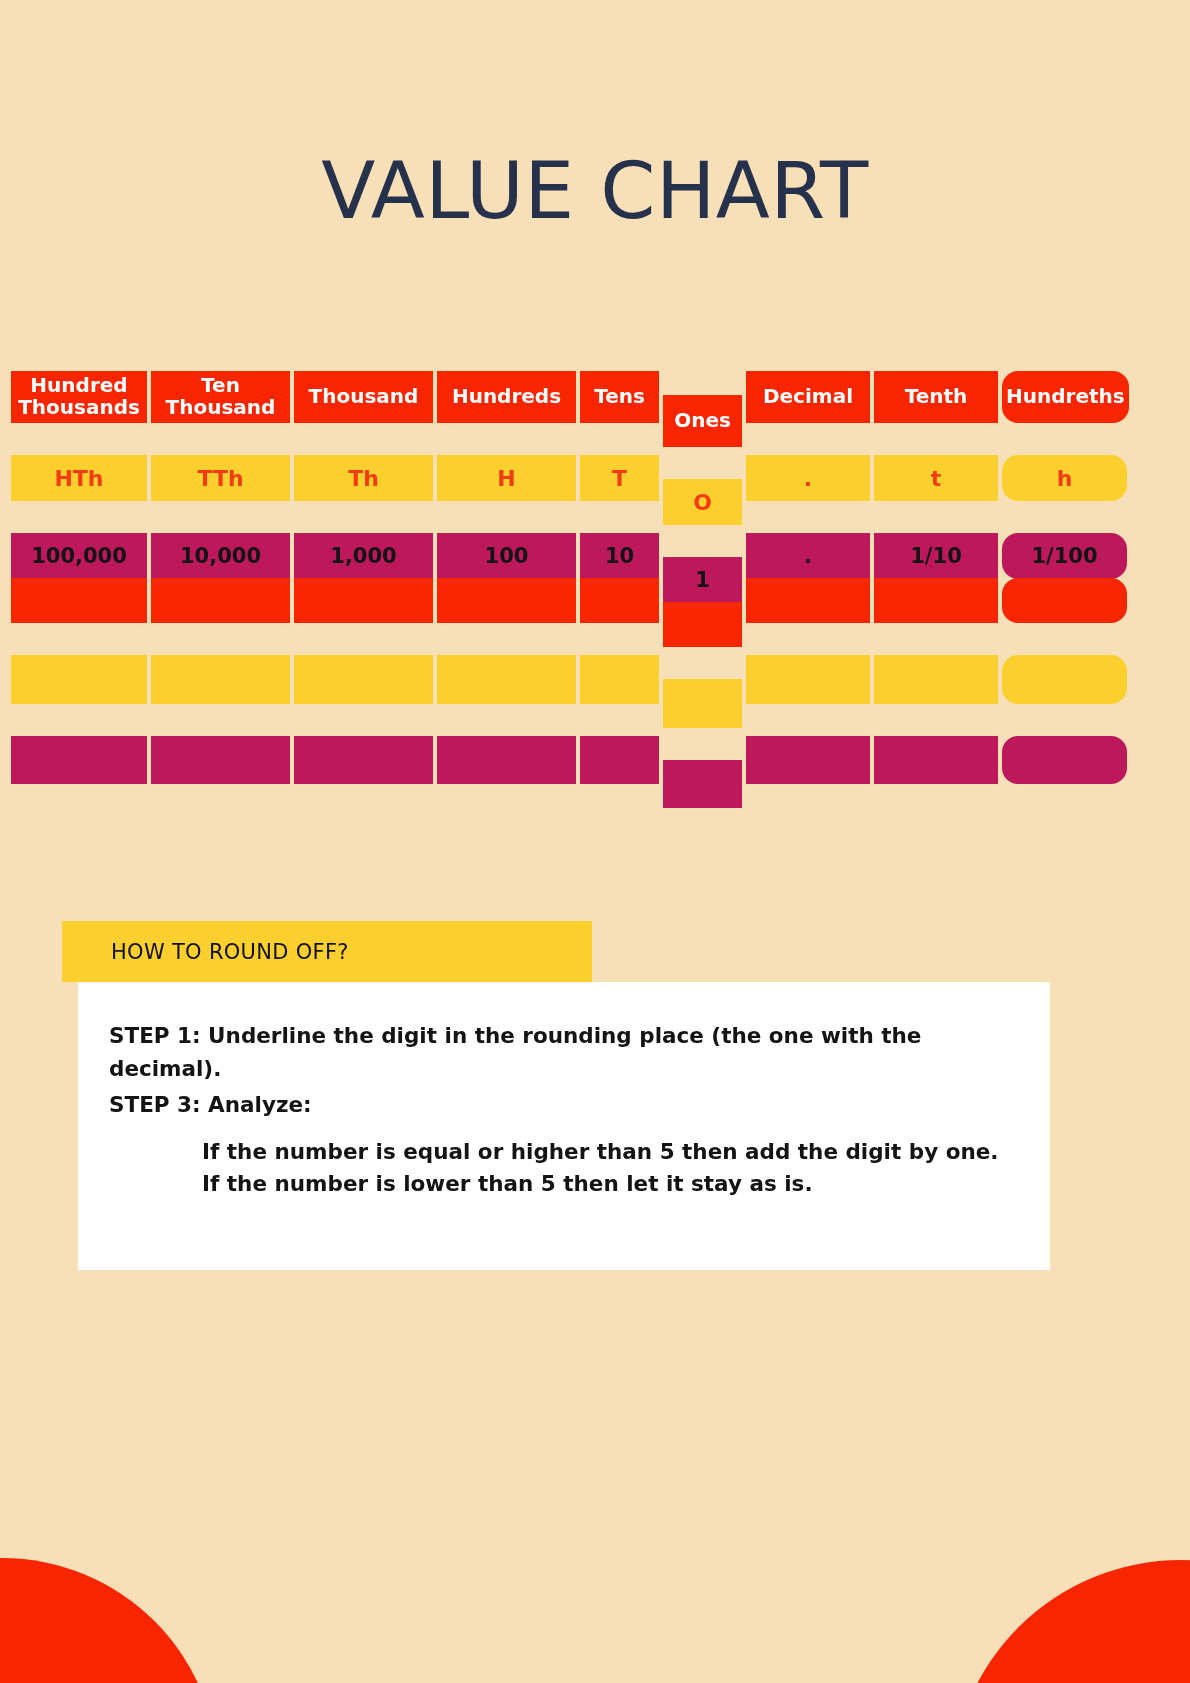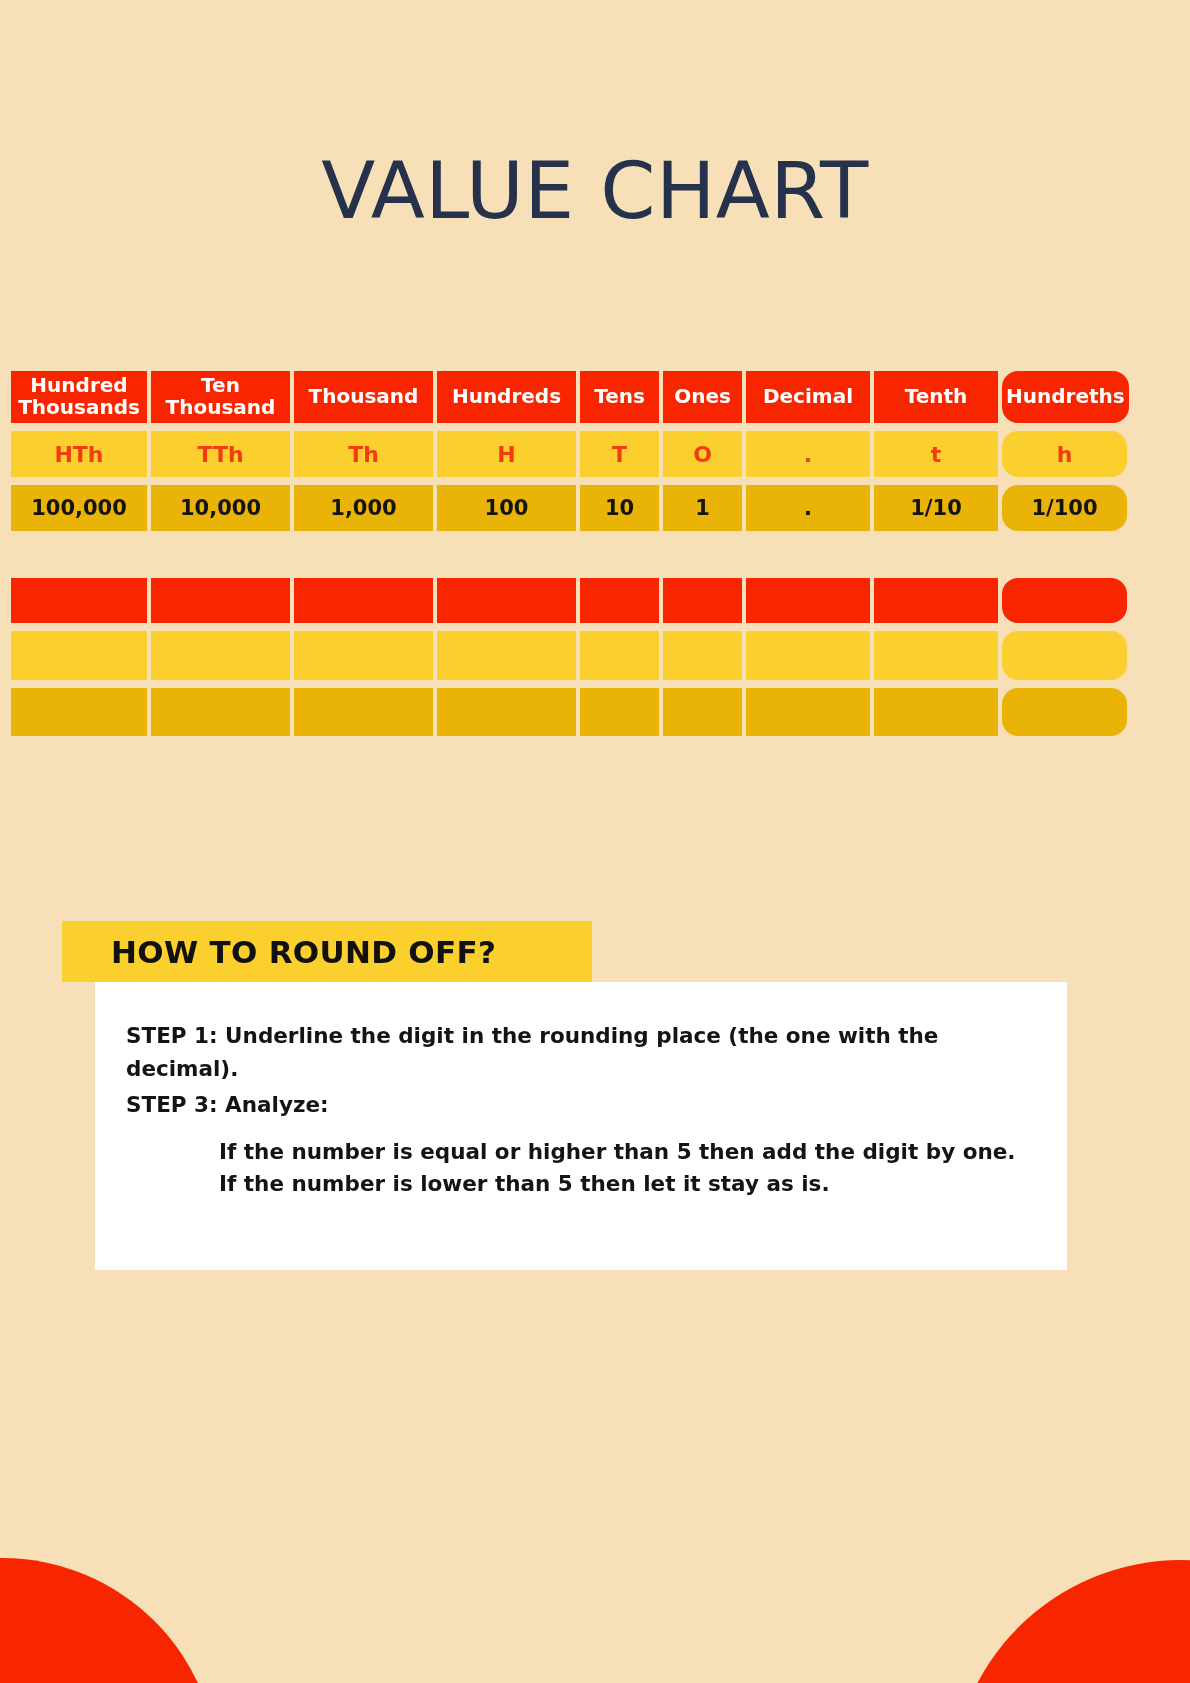--- a/index.html
+++ b/index.html
@@ -78,21 +78,21 @@
     justify-content: center;
     text-align: center;
   }
 
   
   .col-hth  { flex: 0 0 136px; }
   .col-tth  { flex: 0 0 139px; }
   .col-th   { flex: 0 0 139px; }
   .col-h    { flex: 0 0 139px; }
   .col-t    { flex: 0 0 79px;  }
-  .col-o    { flex: 0 0 79px;  }
+  .col-o    { flex: 0 0 79px; margin-top: 24px;  }
   .col-dec  { flex: 0 0 124px; }
   .col-tn   { flex: 0 0 124px; }
   .col-hdt  { flex: 0 0 125px; border-radius: 16px; }
 
   .row-name .pv-cell {
     background: #F72500;
     color: #FFFFFF;
     height: 52px;
     font-size: 20px;
     font-weight: 700;
@@ -102,21 +102,21 @@
   }
   .row-abbr .pv-cell {
     background: #FBD02E;
     color: #F23C10;
     height: 46px;
     font-size: 22px;
     font-weight: 700;
     font-family: "DejaVu Sans", sans-serif;
   }
   .row-val .pv-cell {
-    background: #eab308;
+    background: #be185d;
     color: #141414;
     height: 46px;
     font-size: 21px;
     font-weight: 700;
     font-family: "DejaVu Sans", sans-serif;
   }
 
   
   #table-blank .row-name .pv-cell { height: 45px; }
   #table-blank .row-abbr .pv-cell { height: 49px; }
@@ -128,28 +128,28 @@
     left: 62px;
     top: 921px;
     width: 530px;
     height: 61px;
     background: #FBD02E;
     display: flex;
     align-items: center;
     padding-left: 49px;
     box-sizing: border-box;
     color: #111111;
-    font-size: 31px;
-    font-weight: 700;
+    font-size: 21px;
+    font-weight: 400;
     letter-spacing: 0.3px;
     font-family: "DejaVu Sans", sans-serif;
   }
   #howto-body {
     position: absolute;
-    left: 95px;
+    left: 78px;
     top: 982px;
     width: 972px;
     height: 288px;
     background: #FFFFFF;
     box-sizing: border-box;
     padding: 38px 36px 0 31px;
     color: #141414;
     font-family: "DejaVu Sans", sans-serif;
   }
   .step {

